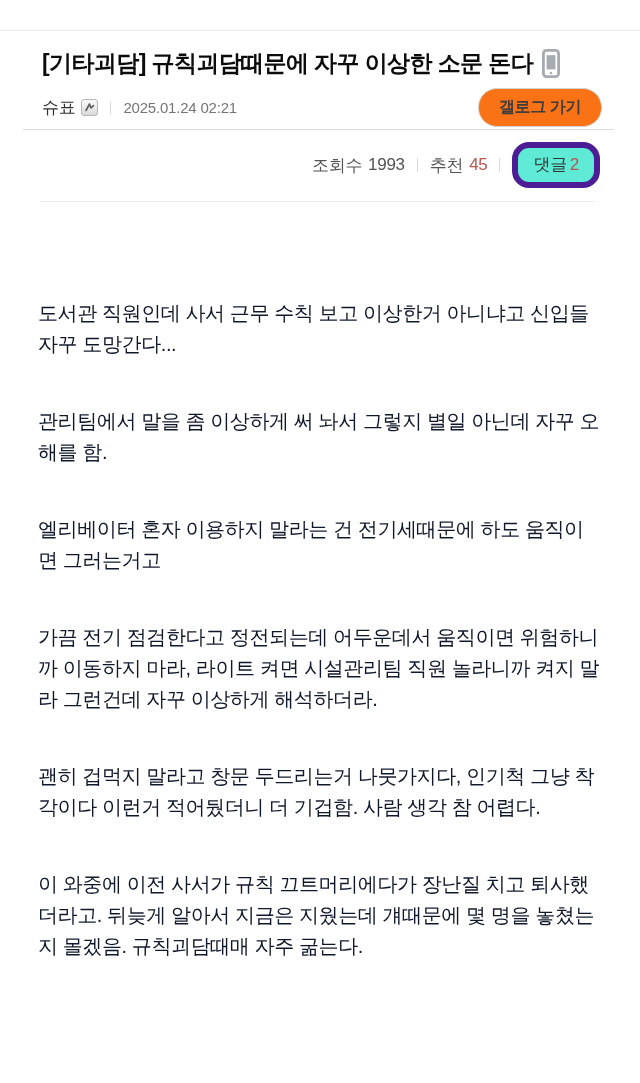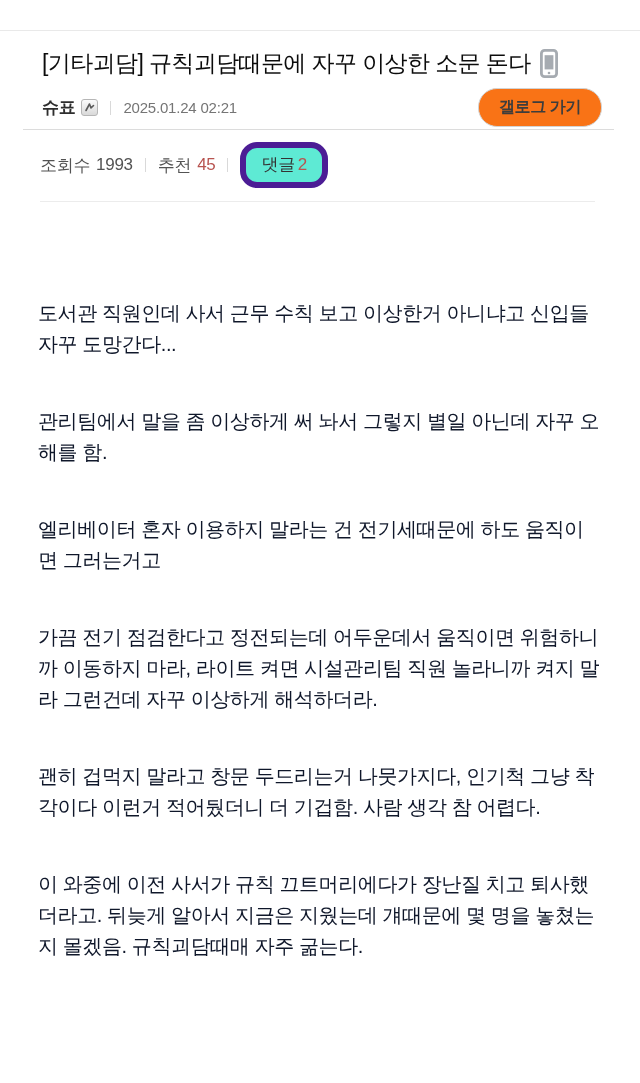--- a/index.html
+++ b/index.html
@@ -14,35 +14,35 @@
   }
   .divider { border: 0; border-top: 1px solid #e7e7e7; }
   .divider-top { margin-top: 30px; border-top-color: #e9e9e9; }
   .divider-mid { margin-left: 23px; margin-right: 26px; border-top-color: #dcdcdc; }
   .divider-low { margin-left: 40px; margin-right: 45px; border-top-color: #ececec; }
 
   .header { padding: 16px 38px 2px 42px; }
   .title-row { display: flex; align-items: center; gap: 9px; }
   .post-title {
     font-size: 23px;
-    font-weight: 400;
+    font-weight: 700;
     line-height: 32px;
     letter-spacing: -0.6px;
     color: #0b0b0b;
     white-space: nowrap;
   }
   .phone-icon { flex: 0 0 auto; display: inline-flex; }
 
   .author-row {
     display: flex;
     align-items: center;
     margin-top: 9px;
     min-height: 37px;
   }
-  .author-name { font-size: 17px; font-weight: 700; color: #2e2e2e; letter-spacing: -0.3px; }
+  .author-name { font-size: 17px; font-weight: 400; color: #2e2e2e; letter-spacing: -0.3px; }
   .badge-icon {
     width: 17px; height: 17px;
     margin-left: 6px;
     border: 1px solid #b6b6b6;
     border-radius: 3px;
     background: linear-gradient(180deg, #fbfbfb 0%, #d9d9d9 100%);
     display: inline-flex; align-items: center; justify-content: center;
   }
   .vsep {
     width: 1px; height: 14px;
@@ -66,20 +66,21 @@
     white-space: nowrap;
   }
 
   .stats-row {
     display: flex;
     align-items: center;
     padding: 12px 40px 13px 40px;
     font-size: 17px;
     color: #535353;
     letter-spacing: -0.3px;
+    justify-content: flex-end;
   }
   .stat { display: inline-flex; align-items: center; gap: 6px; }
   .stat-value { color: #535353; }
   .stat-value.red { color: #b85450; }
   .comments-pill {
     display: inline-flex;
     align-items: center;
     gap: 3px;
     border: 6px solid #4c1d95;
     background: #5eead4;

